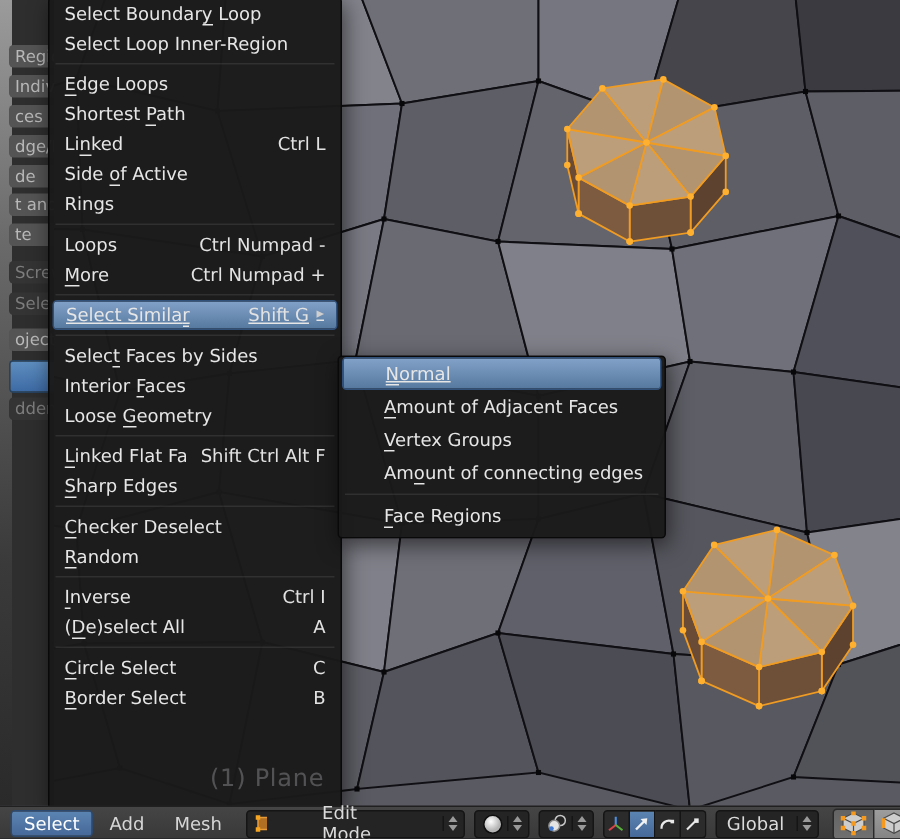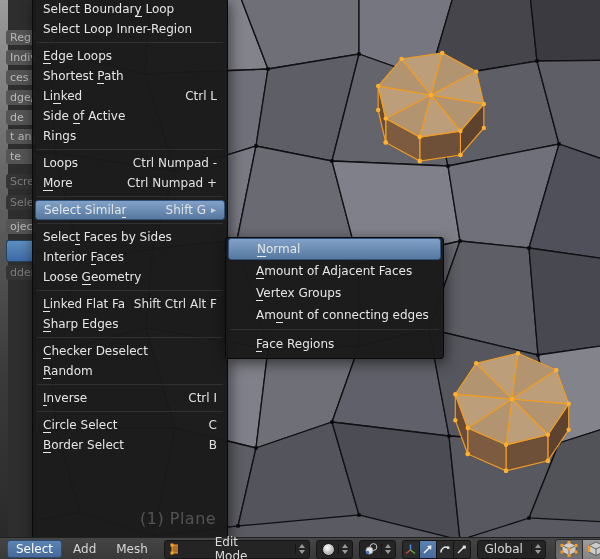--- a/index.html
+++ b/index.html
@@ -31,21 +31,21 @@
   #sub-menu{left:225px;top:237px;width:217px;height:120px;z-index:20;}
   .menu .item{position:relative;height:20px;line-height:20px;font-size:12px;
               color:#e6e6e6;display:flex;align-items:center;
               padding:0 8px;margin:0 2px;border-radius:3px;}
   #sub-menu .item{height:22px;line-height:22px;padding-left:28px;}
   .menu .item .lbl{flex:1;white-space:nowrap;overflow:hidden;}
   .menu .item .sc{margin-left:10px;white-space:nowrap;color:#e2e2e2;}
   .menu .item .arrow{margin-left:5px;color:#cfcfcf;font-size:10px;}
   .menu .item.disabled{color:#6d6d6d;}
   .menu .item.hl{background:linear-gradient(#82a1c8,#56799f);
-                 border:1px solid #31507a;height:18px;line-height:18px;}
+                 border:1px solid #31507a;height:18px;line-height:18px;text-decoration:underline;}
   #sub-menu .item.hl{height:20px;line-height:20px;}
   .menu .sep{height:7px;position:relative;margin:0 2px;}
   .menu .sep:before{content:"";position:absolute;left:2px;right:2px;top:3px;
                     border-top:1px solid rgba(255,255,255,0.09);}
   .u{border-bottom:1px solid currentColor;}
   
   #hbar{position:absolute;left:0;top:537px;width:600px;height:22px;
         background:linear-gradient(#454545,#383838);
         border-top:1px solid #202020;z-index:40;display:flex;
         align-items:center;font-size:12px;color:#d6d6d6;}
@@ -324,20 +324,24 @@
         <span class="lbl"><span class="u">C</span>hecker Deselect</span>
       </div>
       <div class="item">
         <span class="lbl"><span class="u">R</span>andom</span>
       </div>
       <div class="sep"></div>
       <div class="item">
         <span class="lbl"><span class="u">I</span>nverse</span>
         <span class="sc">Ctrl I</span>
       </div>
+      <div class="item">
+        <span class="lbl">(<span class="u">D</span>e)select All</span>
+        <span class="sc">A</span>
+      </div>
       <div class="sep"></div>
       <div class="item">
         <span class="lbl"><span class="u">C</span>ircle Select</span>
         <span class="sc">C</span>
       </div>
       <div class="item">
         <span class="lbl"><span class="u">B</span>order Select</span>
         <span class="sc">B</span>
       </div>
     </div>

